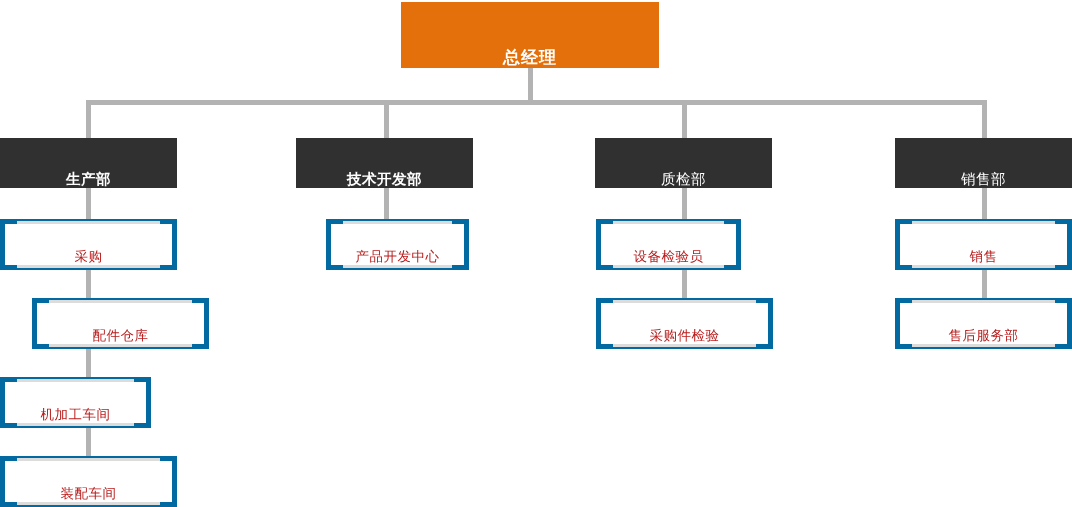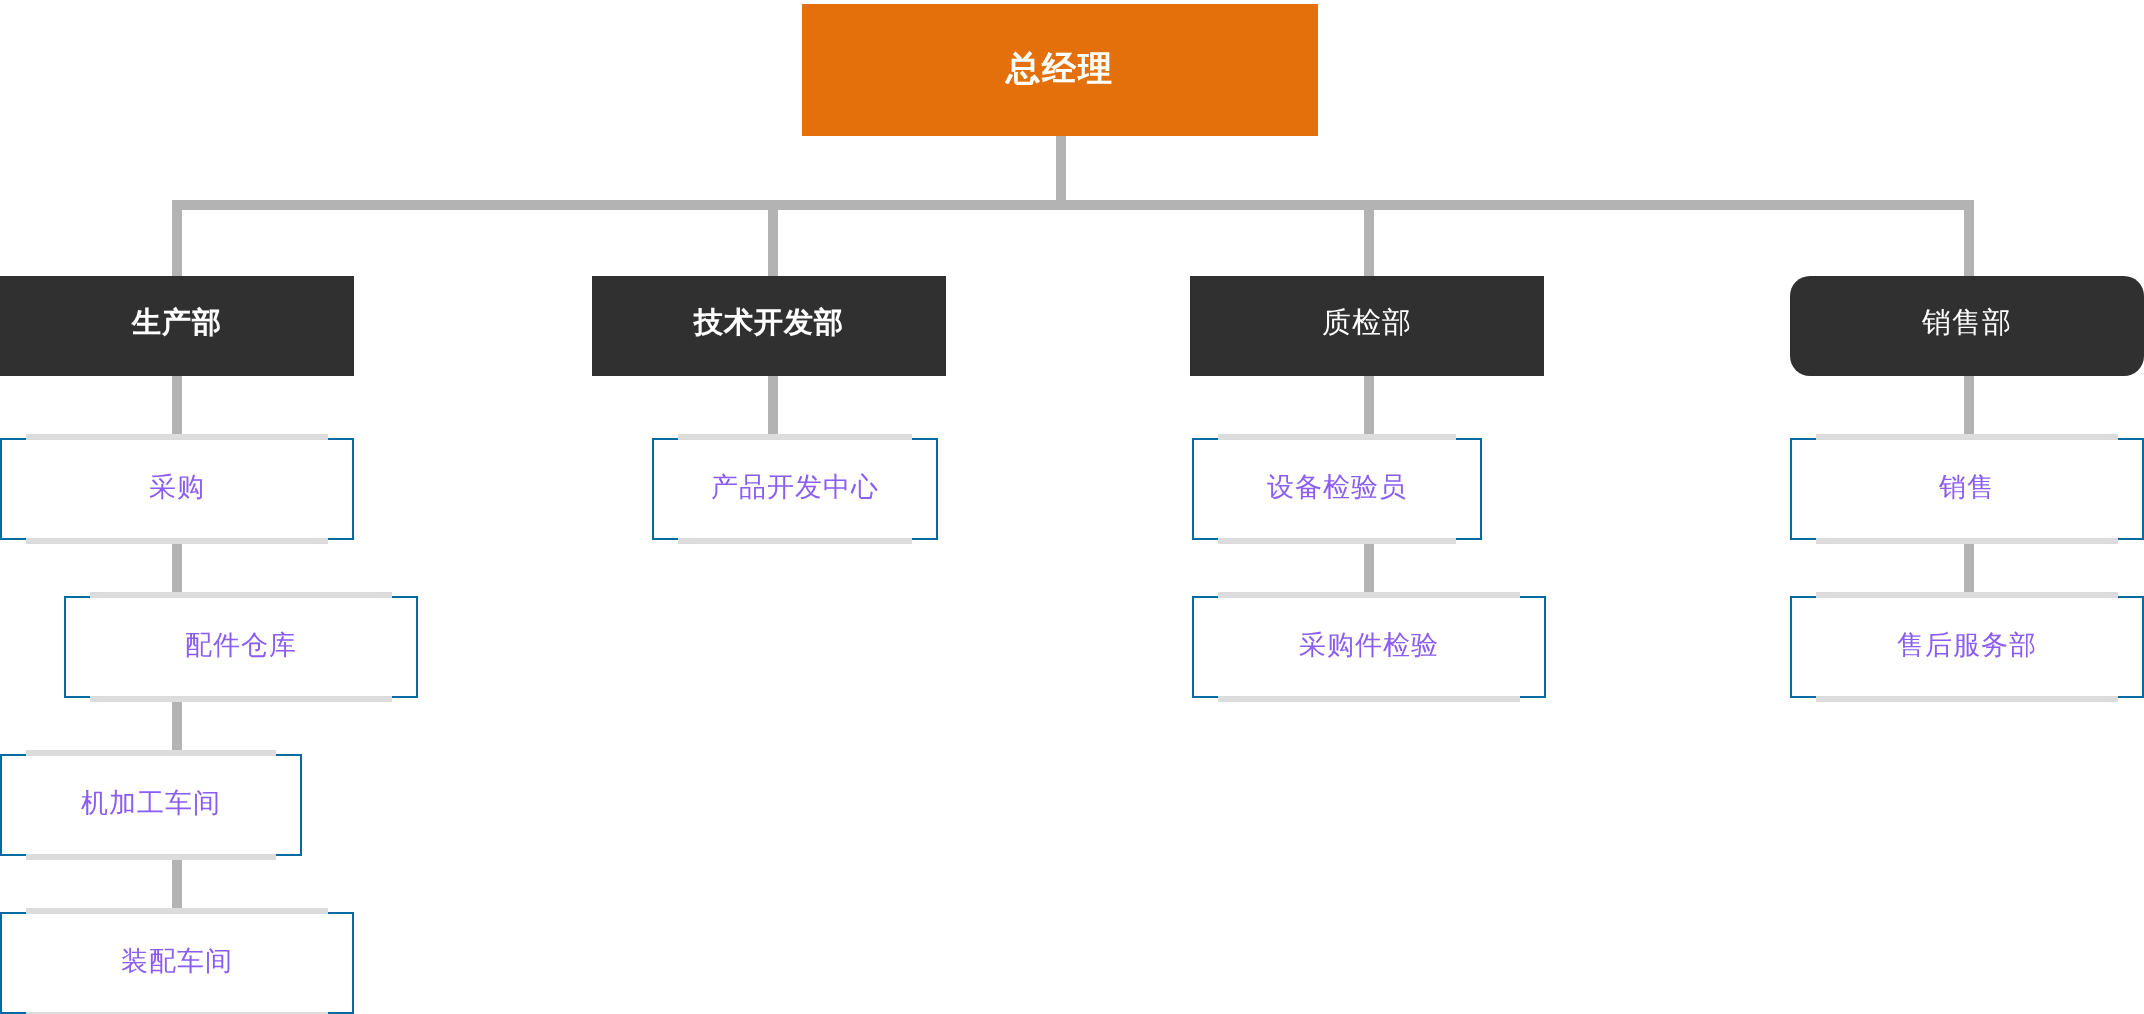--- a/index.html
+++ b/index.html
@@ -29,21 +29,21 @@
     background: #b3b3b3;
   }
   .conn-v { width: 5px; }
   .conn-h { height: 5px; }
 
   
   .node {
     position: absolute;
     box-sizing: border-box;
     display: flex;
-    align-items: center;
+    align-items: flex-end;
     justify-content: center;
     text-align: center;
     line-height: 1.2;
   }
 
   .node-root {
     background: #e3700a;
     color: #ffffff;
     font-size: 17px;
     font-weight: bold;
@@ -53,23 +53,23 @@
   .node-dept {
     background: #303030;
     color: #ffffff;
     font-size: 14.5px;
     font-weight: normal;
     letter-spacing: 0.5px;
   }
 
   .node-sub {
     background: #ffffff;
-    color: #8b5cf6;
+    color: #b91c1c;
     font-size: 13.5px;
-    border: 1px solid #0369a1;
+    border: 5px solid #0369a1;
     letter-spacing: 0.5px;
   }
   
   .node-sub::before,
   .node-sub::after {
     content: "";
     position: absolute;
     left: 12px;
     right: 12px;
     height: 3px;
@@ -119,21 +119,21 @@
   </div>
 
   <div class="node node-dept" style="left:296px; top:138px; width:177px; height:50px;font-weight:bold;">
     <span class="node-label">技术开发部</span>
   </div>
 
   <div class="node node-dept" style="left:595px; top:138px; width:177px; height:50px;">
     <span class="node-label">质检部</span>
   </div>
 
-  <div class="node node-dept" style="left:895px; top:138px; width:177px; height:50px;border-radius:10px;">
+  <div class="node node-dept" style="left:895px; top:138px; width:177px; height:50px;">
     <span class="node-label">销售部</span>
   </div>
 
   <div class="node node-sub" style="left:0px; top:219px; width:177px; height:51px;">
     <span class="node-label">采购</span>
   </div>
   <div class="node node-sub" style="left:0px; top:298px; width:177px; height:51px;margin-left:32px;">
     <span class="node-label">配件仓库</span>
   </div>
   <div class="node node-sub" style="left:0px; top:377px; width:151px; height:51px;font-family:Liberation Serif, serif;">

